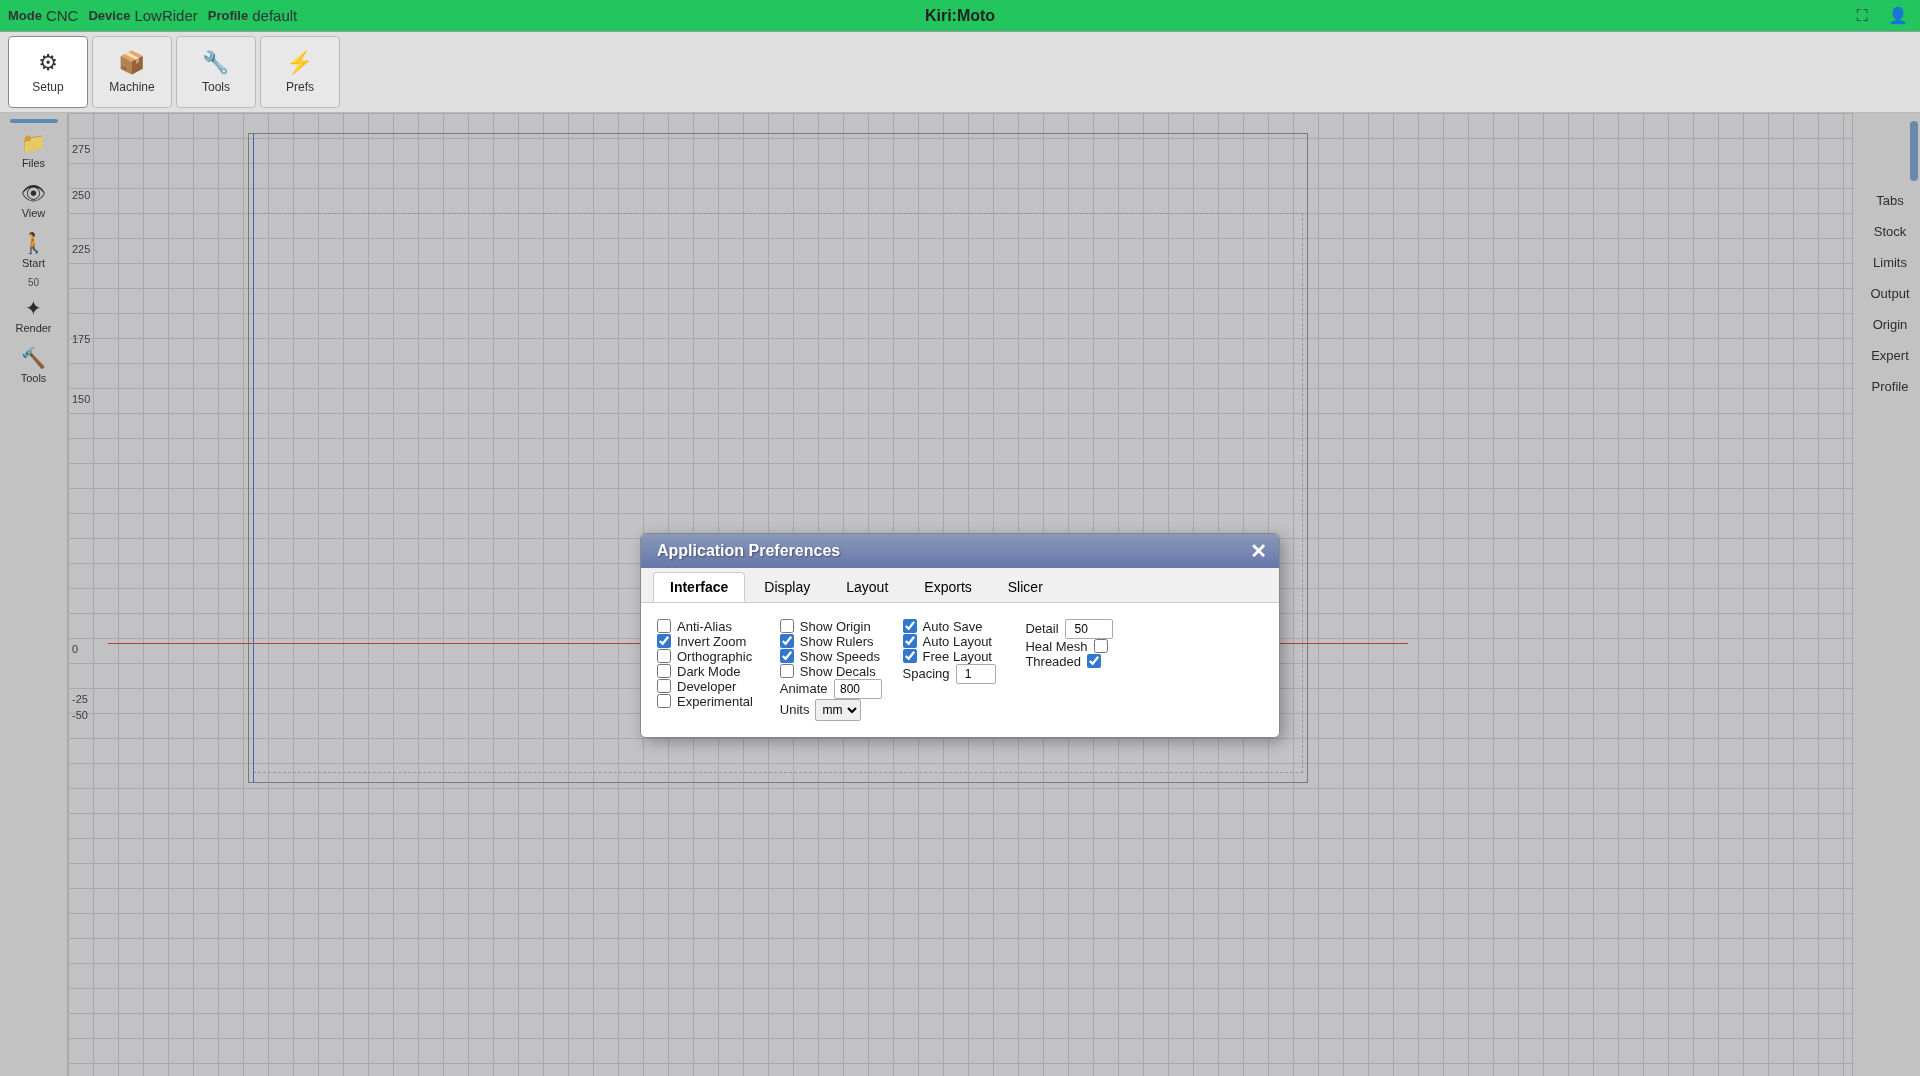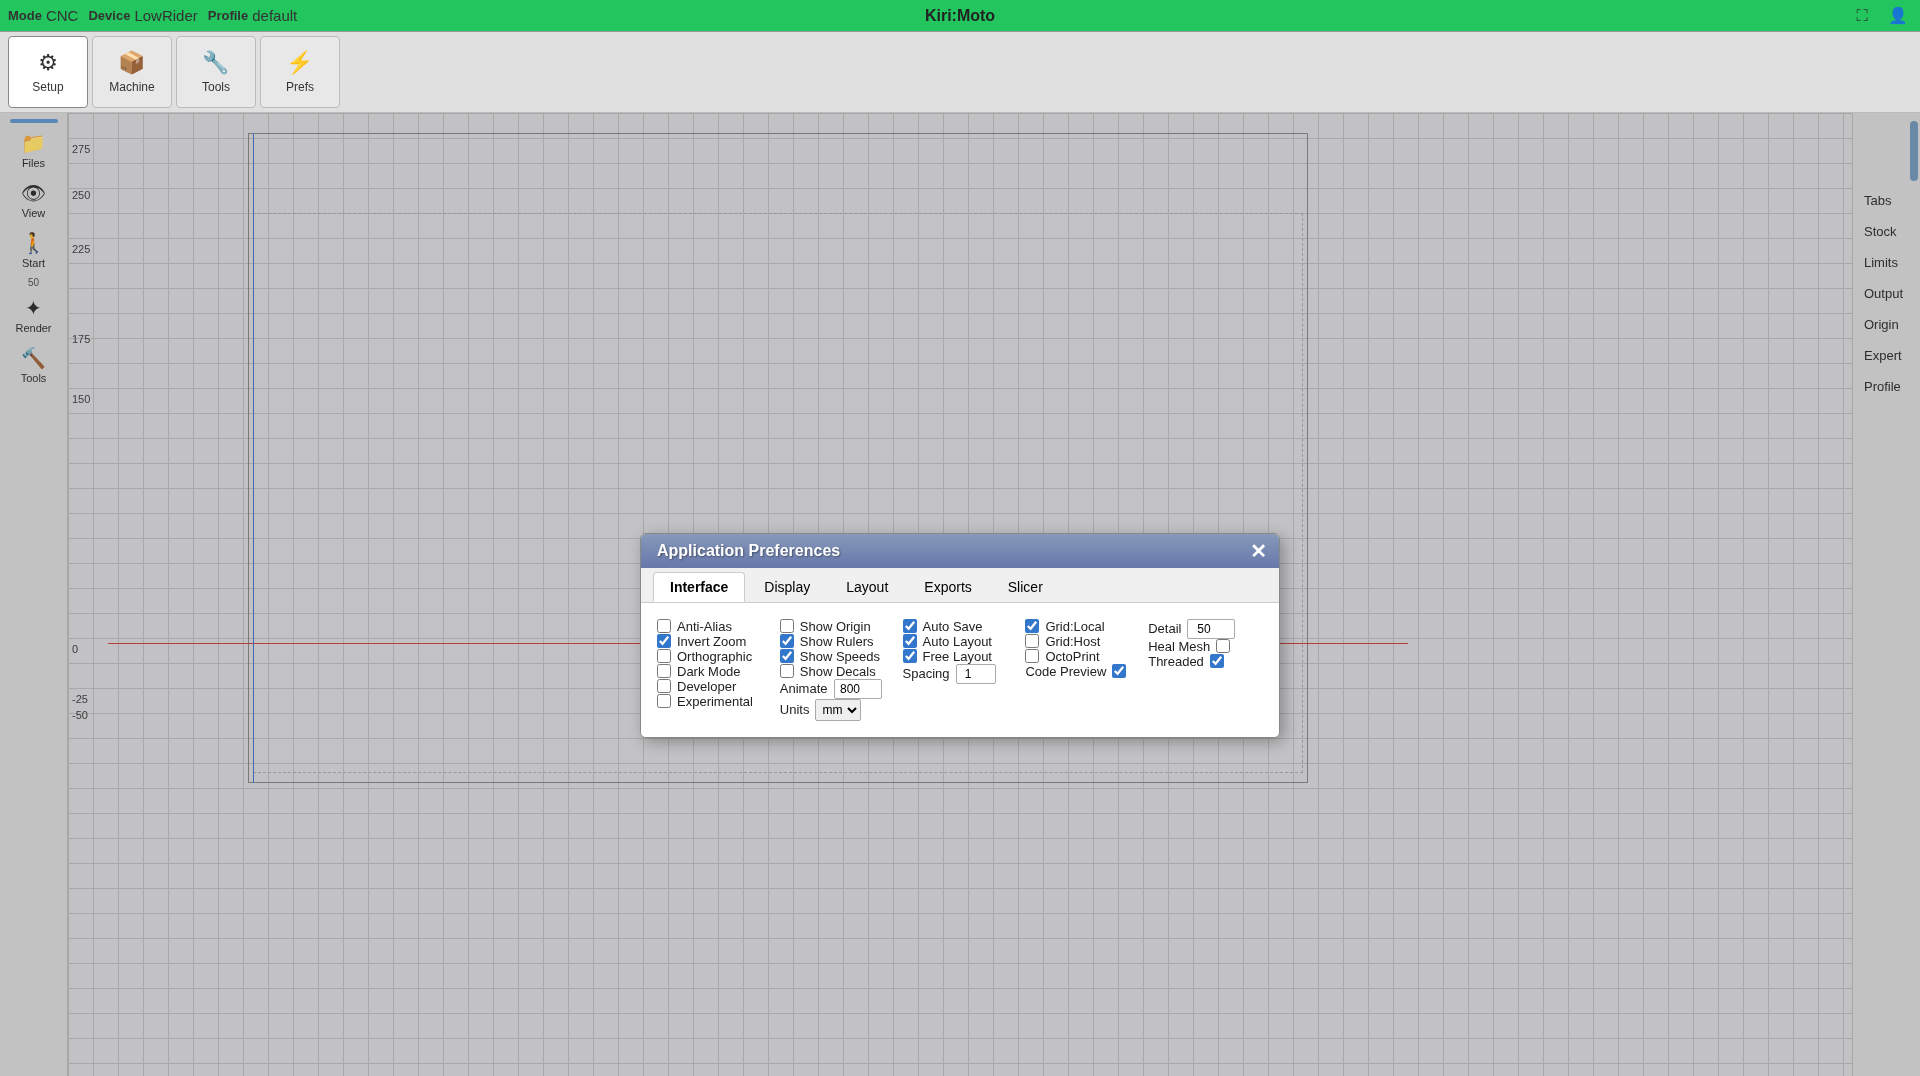--- a/index.html
+++ b/index.html
@@ -159,21 +159,21 @@
       border-left: 1px solid #bbb;
       display: flex;
       flex-direction: column;
       align-items: flex-end;
       padding-top: 8px;
       z-index: 5;
     }
     .right-tab {
       width: 60px;
       padding: 8px 4px;
-      text-align: left;
+      text-align: center;
       font-size: 13px;
       color: #333;
       cursor: pointer;
       border: none;
       background: transparent;
     }
     .right-scrollbar {
       width: 8px;
       height: 60px;
       background: #7799bb;
@@ -520,38 +520,20 @@
             <div class="pref-row">
               <input type="checkbox" checked="" style="">
               <span>Free Layout</span>
             </div>
             <div class="pref-row">
               <span>Spacing</span>
               <input type="number" value="1" style="width: 40px;">
             </div>
           </div>
 
-          <div class="pref-col">
-            <div class="pref-row">
-              <input type="checkbox" checked="" style="">
-              <span>Grid:Local</span>
-            </div>
-            <div class="pref-row">
-              <input type="checkbox" style="">
-              <span>Grid:Host</span>
-            </div>
-            <div class="pref-row">
-              <input type="checkbox" style="">
-              <span>OctoPrint</span>
-            </div>
-            <div class="pref-row">
-              <span>Code Preview</span>
-              <input type="checkbox" checked="" style="">
-            </div>
-          </div>
 
           <div class="pref-col">
             <div class="pref-row">
               <span>Detail</span>
               <input type="number" value="50" style="width: 48px;">
             </div>
             <div class="pref-row">
               <span>Heal Mesh</span>
               <input type="checkbox" style="">
             </div>

